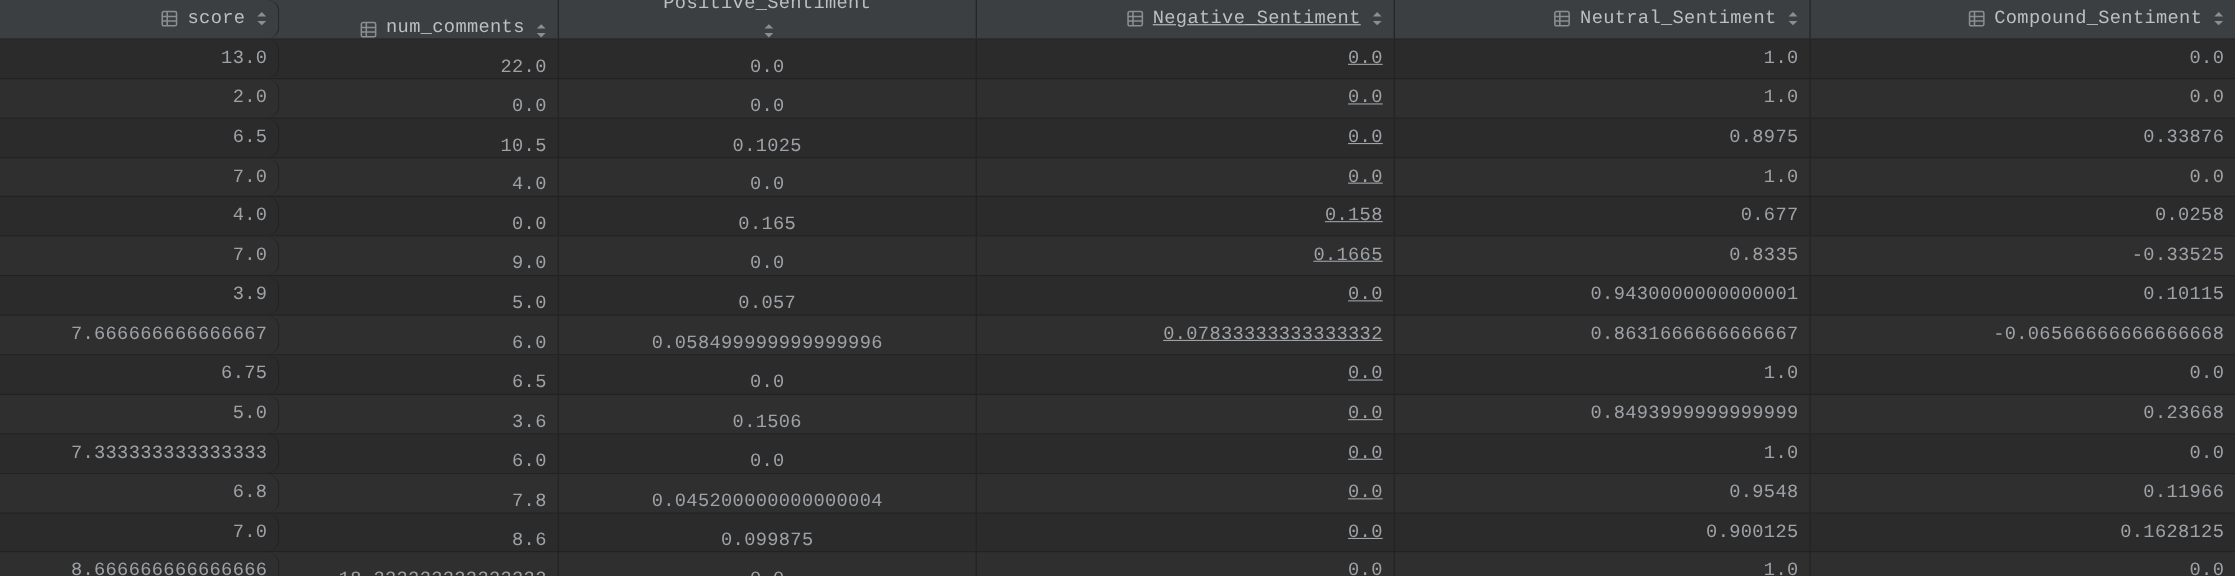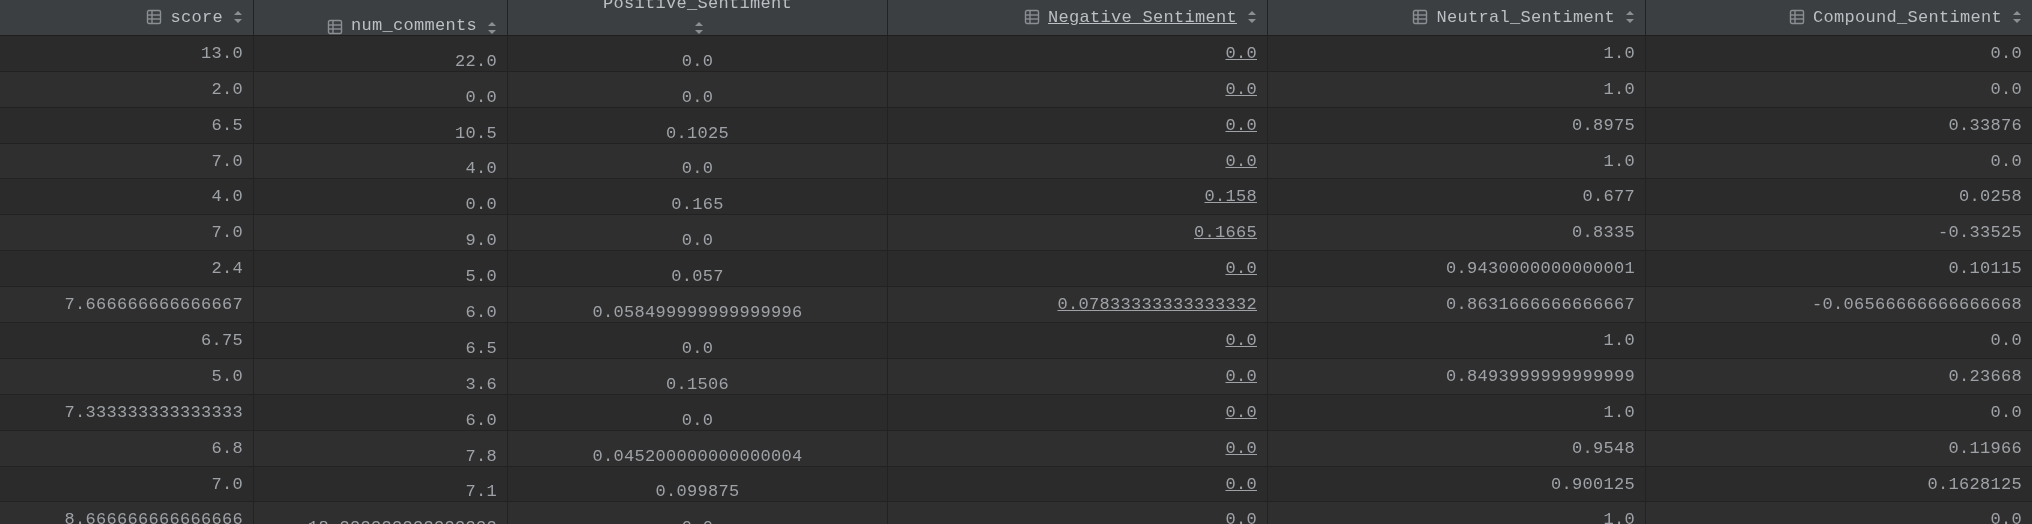--- a/index.html
+++ b/index.html
@@ -61,21 +61,21 @@
     flex: 0 0 auto;
     display: flex;
     align-items: center;
     margin-left: 2px;
   }
   .data-cell {
     color: #9ea2a7;
     letter-spacing: 0.3px;
   }
   
-  .c0 { width: 244px; }
+  .c0 { width: 244px; border-radius: 11px; }
   .c1 { width: 246px; }
   .c2 { width: 290px; }
   .c3 { width: 290px; }
   .c4 { width: 288px; }
   .c5 { width: 306px; border-right: none; }
   
   
   .c0 { width: 330px; }
   .c1 { width: 328px; }
   .c2 { width: 384px; flex-direction: column; }
@@ -246,21 +246,21 @@
       </div>
       <div class="row data-row">
         <div class="cell data-cell c0">7.0</div>
         <div class="cell data-cell c1">9.0</div>
         <div class="cell data-cell c2">0.0</div>
         <div class="cell data-cell c3">0.1665</div>
         <div class="cell data-cell c4">0.8335</div>
         <div class="cell data-cell c5">-0.33525</div>
       </div>
       <div class="row data-row">
-        <div class="cell data-cell c0">2.4</div>
+        <div class="cell data-cell c0">3.9</div>
         <div class="cell data-cell c1">5.0</div>
         <div class="cell data-cell c2">0.057</div>
         <div class="cell data-cell c3">0.0</div>
         <div class="cell data-cell c4">0.9430000000000001</div>
         <div class="cell data-cell c5">0.10115</div>
       </div>
       <div class="row data-row">
         <div class="cell data-cell c0">7.666666666666667</div>
         <div class="cell data-cell c1">6.0</div>
         <div class="cell data-cell c2">0.058499999999999996</div>
@@ -295,21 +295,21 @@
       <div class="row data-row">
         <div class="cell data-cell c0">6.8</div>
         <div class="cell data-cell c1">7.8</div>
         <div class="cell data-cell c2">0.045200000000000004</div>
         <div class="cell data-cell c3">0.0</div>
         <div class="cell data-cell c4">0.9548</div>
         <div class="cell data-cell c5">0.11966</div>
       </div>
       <div class="row data-row">
         <div class="cell data-cell c0">7.0</div>
-        <div class="cell data-cell c1">7.1</div>
+        <div class="cell data-cell c1">8.6</div>
         <div class="cell data-cell c2">0.099875</div>
         <div class="cell data-cell c3">0.0</div>
         <div class="cell data-cell c4">0.900125</div>
         <div class="cell data-cell c5">0.1628125</div>
       </div>
       <div class="row data-row">
         <div class="cell data-cell c0">8.666666666666666</div>
         <div class="cell data-cell c1">18.333333333333332</div>
         <div class="cell data-cell c2">0.0</div>
         <div class="cell data-cell c3">0.0</div>

